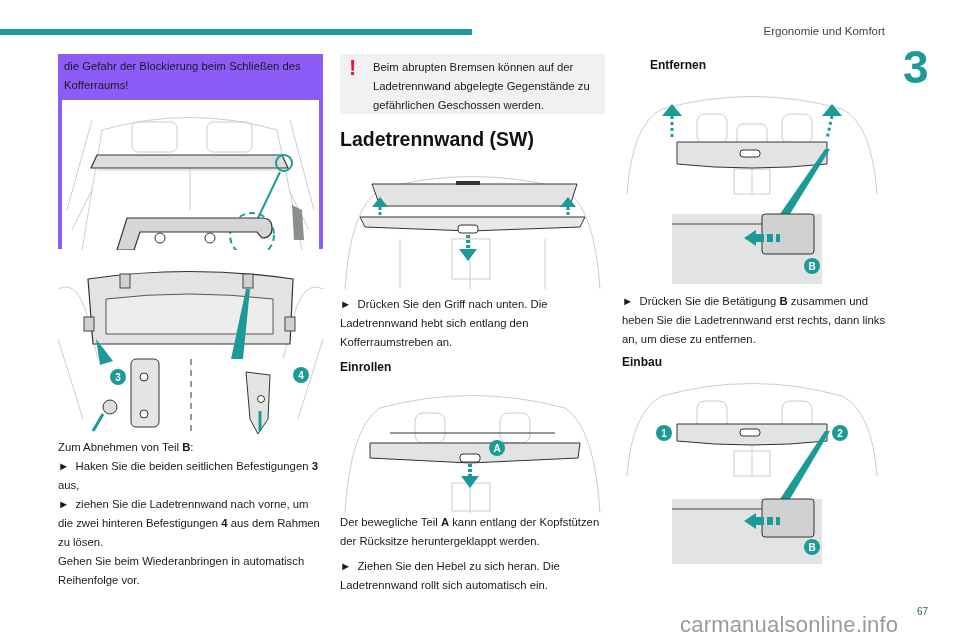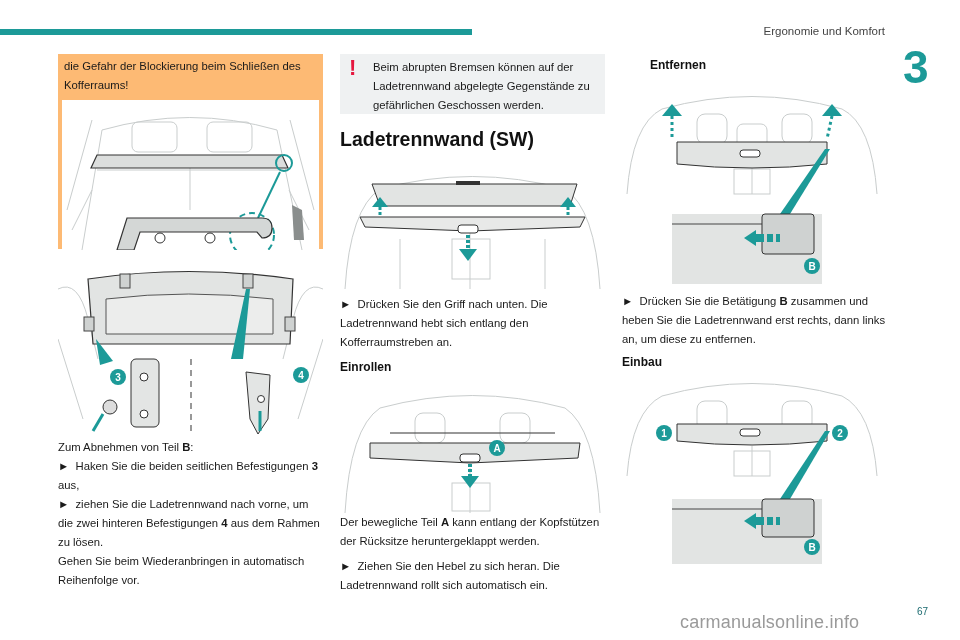--- a/index.html
+++ b/index.html
@@ -11,34 +11,34 @@
   .chapter-num { position: absolute; left: 903px; top: 44px; font-size: 46px; font-weight: bold; color: #1c9a98; line-height: 1; }
 
   .col { position: absolute; top: 54px; }
   .col1 { left: 58px; width: 265px; }
   .col2 { left: 340px; width: 265px; }
   .col3 { left: 622px; width: 268px; }
 
   .p { font-size: 11.3px; line-height: 19px; color: #1a1a1a; }
   .p b { font-weight: bold; }
 
-  .note { background: #fdba74; padding: 3px 8px 0 8px; }
+  .note { background: #8b5cf6; padding: 3px 8px 0 8px; }
   .note-left { padding: 3px 4px 4px 4px; height: 195px; }
   .warn { background: #eff1f2; padding: 4px 8px 5px 8px; position: relative; height: 60px; }
   .warn .bang { position: absolute; left: 9px; top: 3px; color: #e5173f; font-size: 22px; font-weight: bold; line-height: 1; }
   .warn .t1 { padding-left: 25px; }
 
   h2 { font-size: 19.5px; font-weight: bold; margin-top: 14px; color: #111; }
   h3 { font-size: 12px; font-weight: bold; margin-top: 7px; color: #111; }
 
   .illus { position: absolute; }
   svg { display: block; }
 
   .pagenum { position: absolute; left: 917px; top: 606px; font-size: 10px; color: #1c6b70; text-align: right; }
-  .watermark { position: absolute; left: 680px; top: 612px; font-size: 18px; color: #9a9a9a; letter-spacing: 0.2px; }
+  .watermark { position: absolute; left: 680px; top: 612px; font-size: 22px; color: #9a9a9a; letter-spacing: 0.2px; }
 </style>
 </head>
 <body>
 
 <div class="top-bar"></div>
 <div class="section-title">Ergonomie und Komfort</div>
 <div class="chapter-num">3</div>
 
 <div class="col col1">
   <div class="note note-left">

